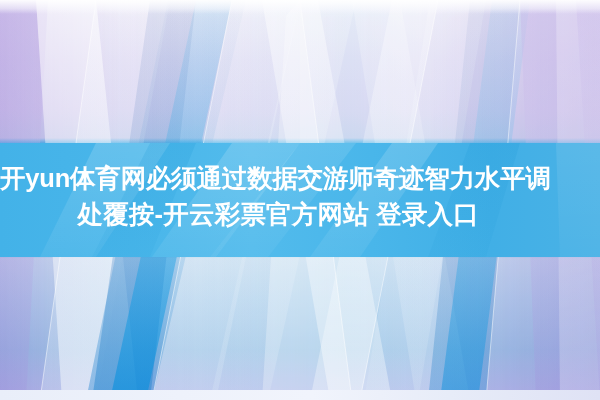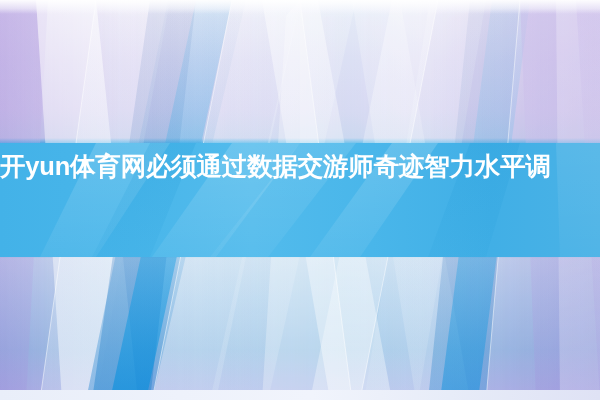--- a/index.html
+++ b/index.html
@@ -123,21 +123,21 @@
       rgba(255,255,255,0.95) 0%,
       rgba(250,250,254,0.55) 60%,
       rgba(248,248,253,0.0) 100%
     );
   }
 
   
   .headline {
     position: absolute;
     left: 0;
-    top: 148px;
+    top: 160px;
     width: 479px;
     text-align: right;
     color: #ffffff;
     font-size: 25px;
     font-weight: bold;
     line-height: 36px;
     letter-spacing: 0px;
     white-space: nowrap;
     z-index: 5;
   }
@@ -260,15 +260,16 @@
       <polygon points="470,0 520,0 486,114 428,114" fill="url(#bandDark)"></polygon>
       <polygon points="556,0 606,0 620,114 560,114" fill="url(#bandLight)" opacity="0.6"></polygon>
     </svg>
   </div>
 
   <div class="top-strip"></div>
   <div class="bottom-strip"></div>
 
   <div class="headline">
     <span class="line line1">开yun体育网必须通过数据交游师奇迹智力水平调</span>
+    <span class="line line2">处覆按-开云彩票官方网站 登录入口</span>
   </div>
 
 </div>
 
 </body></html>

